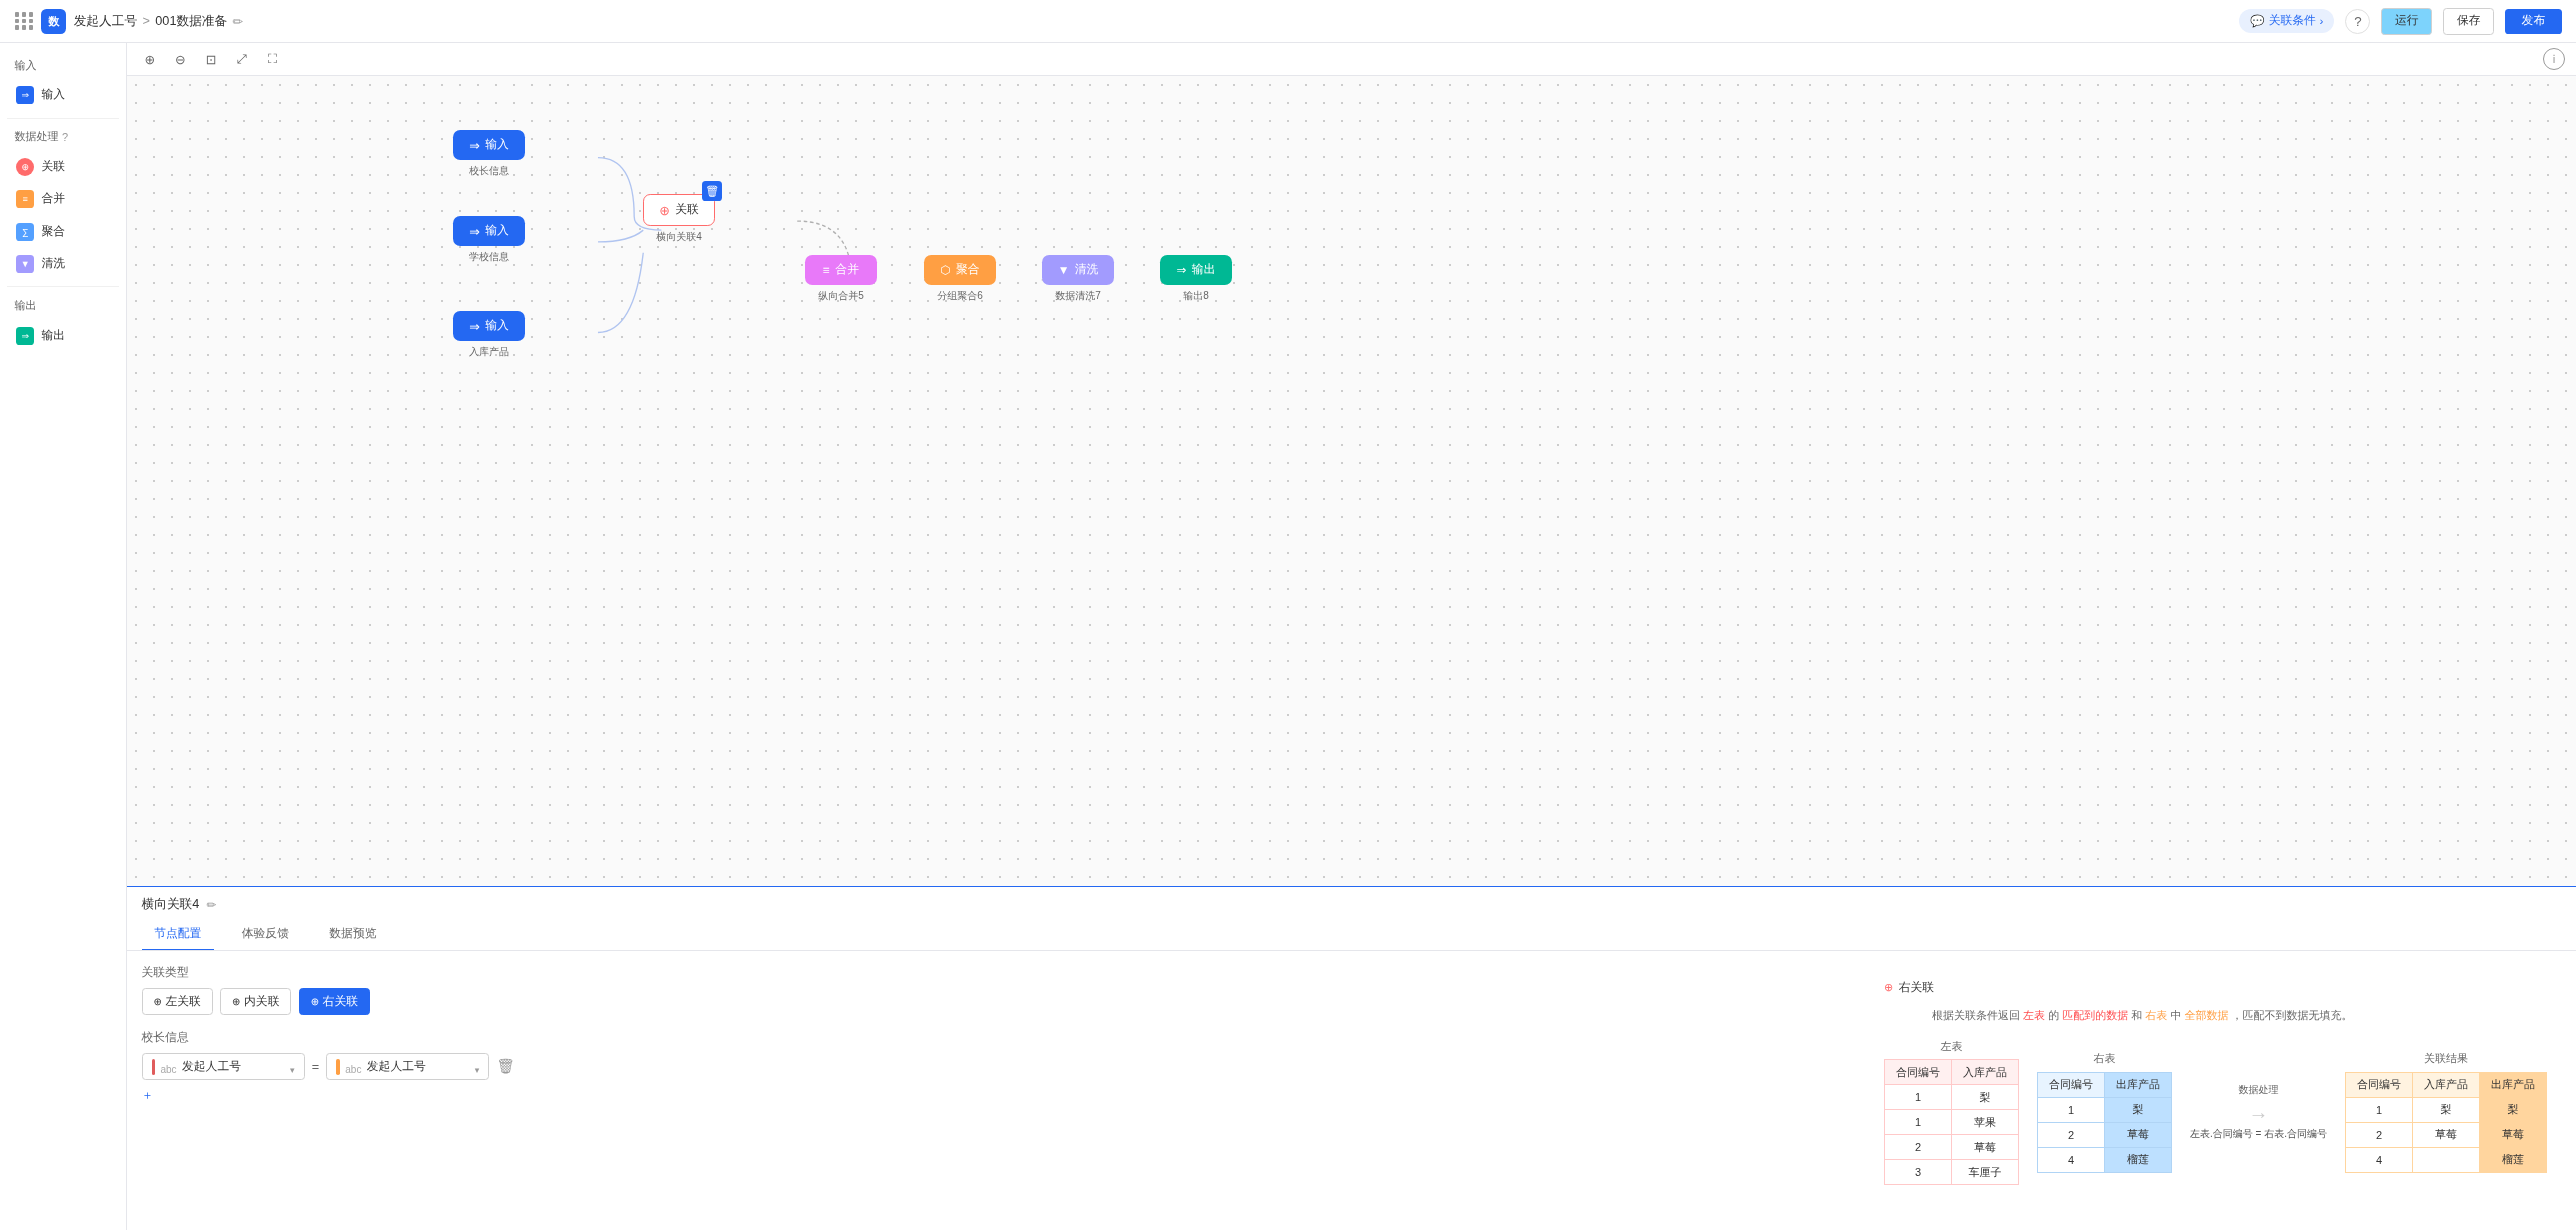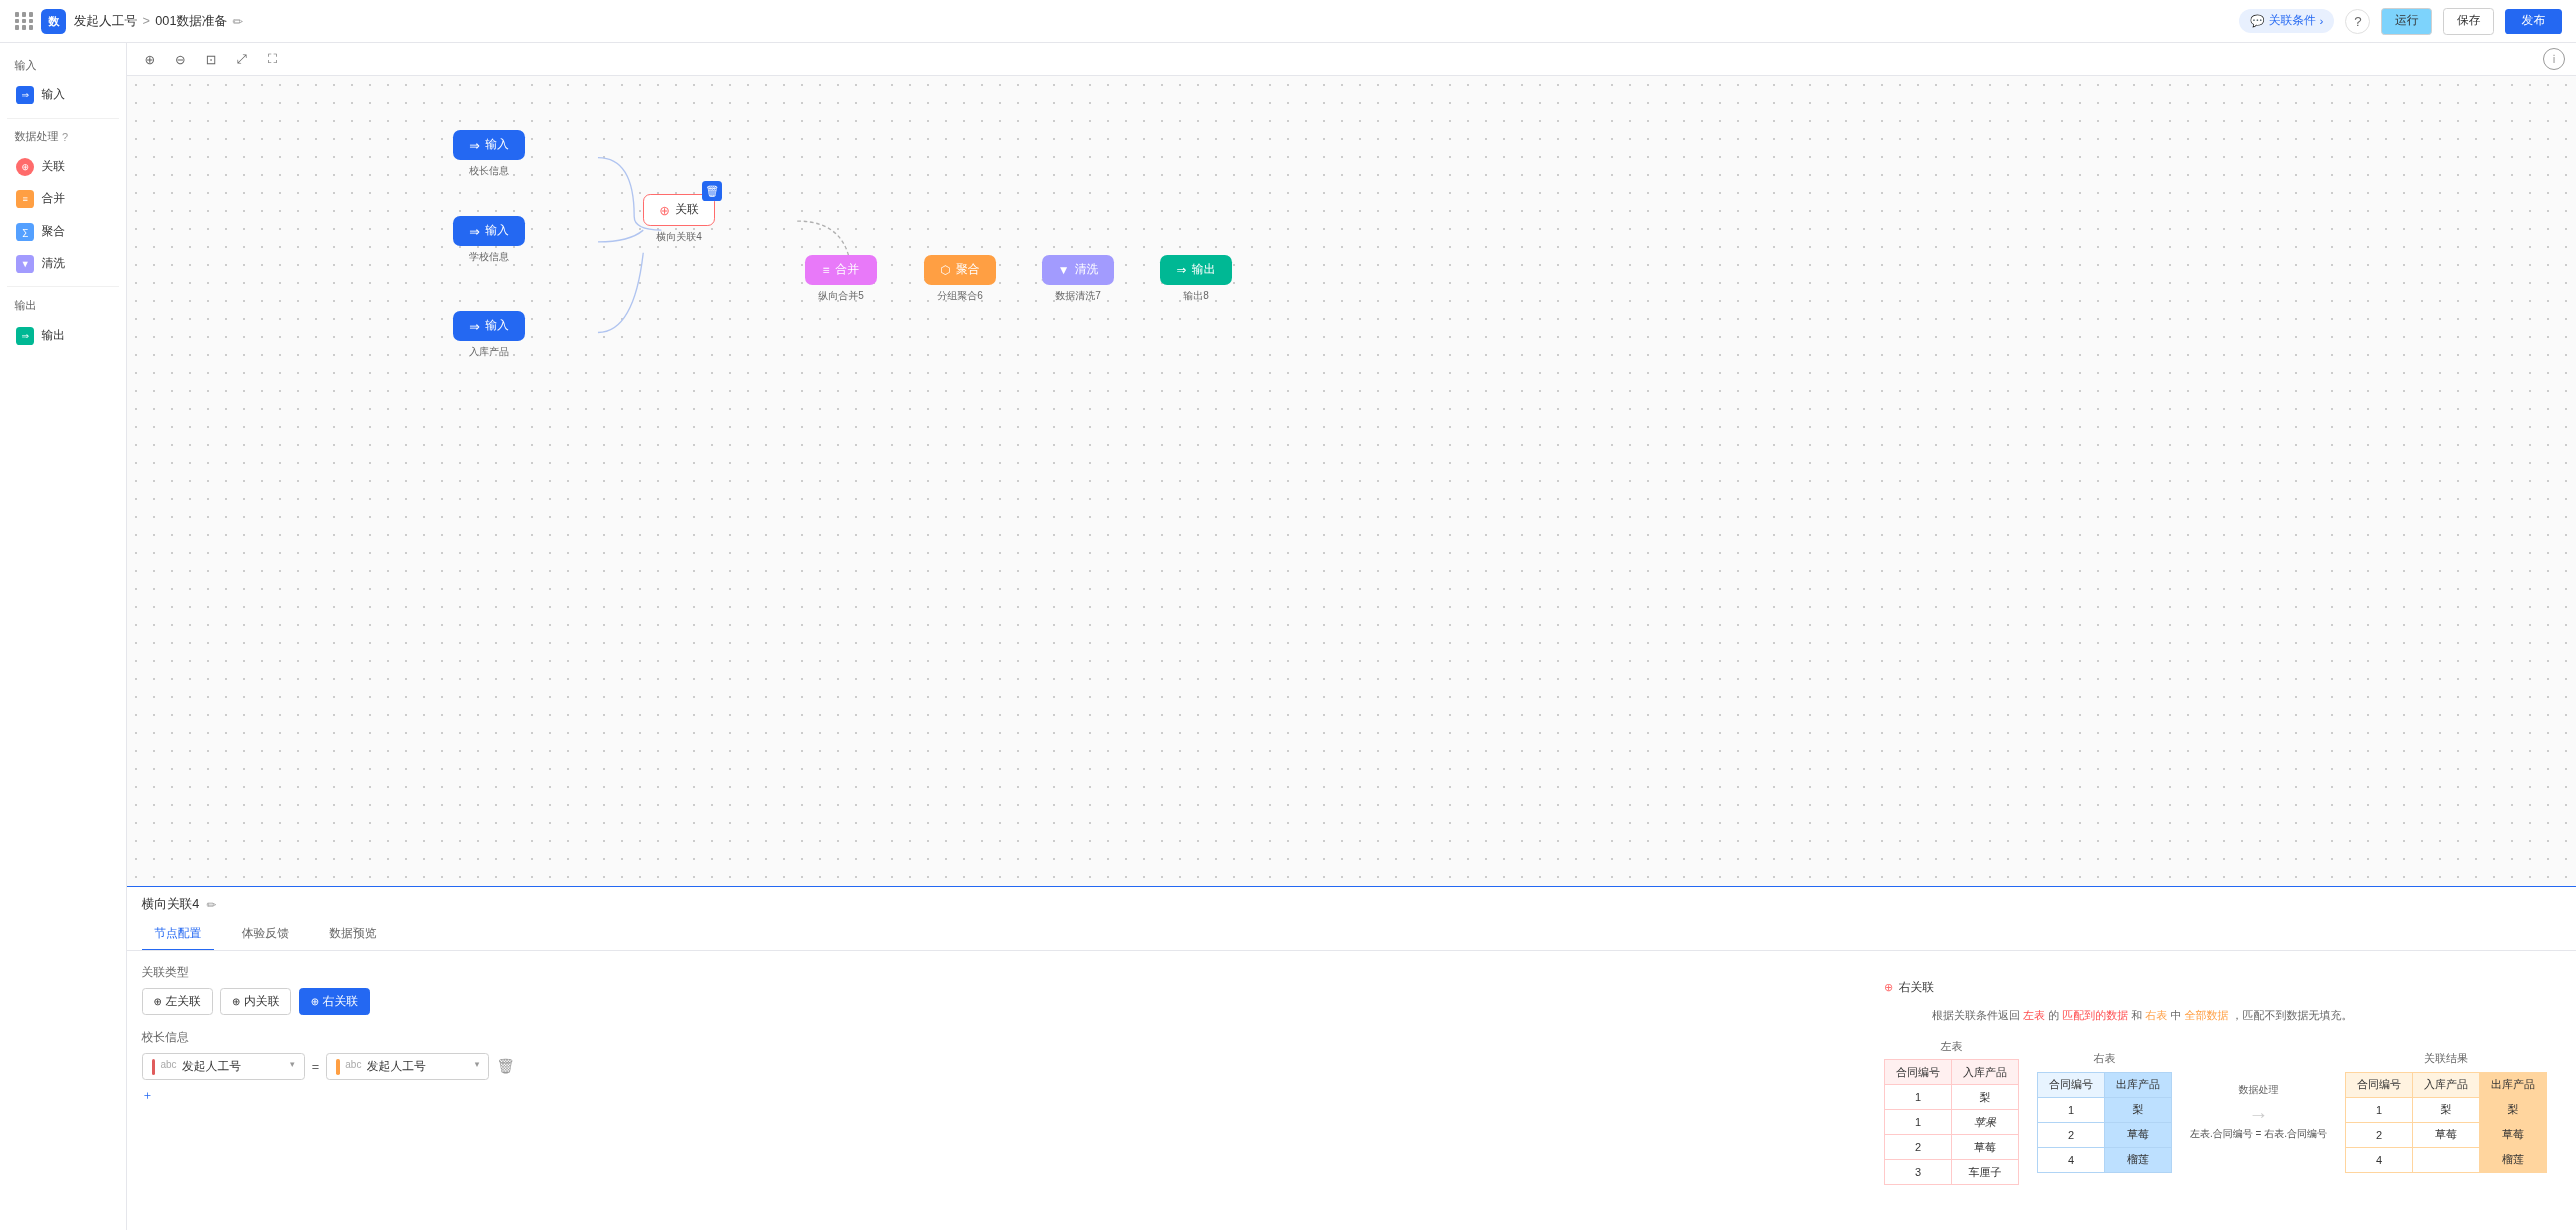--- a/index.html
+++ b/index.html
@@ -71,21 +71,21 @@
     .join-type-section { margin-bottom: 14.5px; }
     .join-type-label { font-size: 11.8px; color: #666; margin-bottom: 7.2px; }
     .join-type-btns { display: flex; gap: 7.2px; }
     .join-btn { display: flex; align-items: center; gap: 3.6px; padding: 4.5px 11px; border-radius: 3.6px; border: 0.9px solid #d0d0d0; background: #fff; cursor: pointer; font-size: 11.8px; color: #333; }
     .join-btn.active { background: #2468f2; color: white; border-color: #2468f2; }
 
     
     .field-mapping { display: flex; align-items: flex-start; gap: 14.5px; }
     .field-table-title { font-size: 11.8px; color: #666; margin-bottom: 7.2px; font-weight: 500; }
     .field-row { display: flex; align-items: center; gap: 7.2px; margin-bottom: 7.2px; }
-    .field-select { display: flex; align-items: flex-start; gap: 5.4px; border: 0.9px solid #d0d0d0; border-radius: 3.6px; padding: 4.5px 9px; min-width: 163px; cursor: pointer; font-size: 11.8px; color: #333; background: #fff; }
+    .field-select { display: flex; align-items: flex-end; gap: 5.4px; border: 0.9px solid #d0d0d0; border-radius: 3.6px; padding: 4.5px 9px; min-width: 163px; cursor: pointer; font-size: 11.8px; color: #333; background: #fff; }
     .field-select .color-bar { width: 3.6px; height: 16.3px; border-radius: 1.8px; }
     .field-select .arrow { margin-left: auto; color: #999; font-size: 9px; }
     .field-eq { color: #666; font-size: 12.7px; }
     .field-delete { color: #999; cursor: pointer; font-size: 14.5px; }
     .add-condition { color: #2468f2; cursor: pointer; font-size: 11.8px; display: flex; align-items: center; gap: 3.6px; margin-top: 3.6px; }
 
     
     .right-diagram { margin-left: auto; padding: 14.5px; min-width: 616px; }
     .diagram-title { font-size: 11.8px; color: #333; margin-bottom: 11px; display: flex; align-items: center; gap: 5.4px; font-weight: 500; }
     .diagram-desc { font-size: 11px; color: #666; margin-bottom: 14.5px; line-height: 1.6; margin-left: 48px; }
@@ -366,21 +366,21 @@
                     <th class="tbl-left" style="background:#fff0f0;border:0.9px solid #ffc9c9;">入库产品</th>
                   </tr>
                 </thead>
                 <tbody>
                   <tr>
                       <td style="border:0.9px solid #ffc9c9;">1</td>
                       <td style="border:0.9px solid #ffc9c9;">梨</td>
                     </tr>
                   <tr>
                       <td style="border:0.9px solid #ffc9c9;">1</td>
-                      <td style="border:0.9px solid #ffc9c9;font-style:italic;">苹果</td>
+                      <td style="border:0.9px solid #ffc9c9;">苹果</td>
                     </tr>
                   <tr>
                       <td style="border:0.9px solid #ffc9c9;">2</td>
                       <td style="border:0.9px solid #ffc9c9;">草莓</td>
                     </tr>
                   <tr>
                       <td style="border:0.9px solid #ffc9c9;">3</td>
                       <td style="border:0.9px solid #ffc9c9;">车厘子</td>
                     </tr>
                 </tbody>

